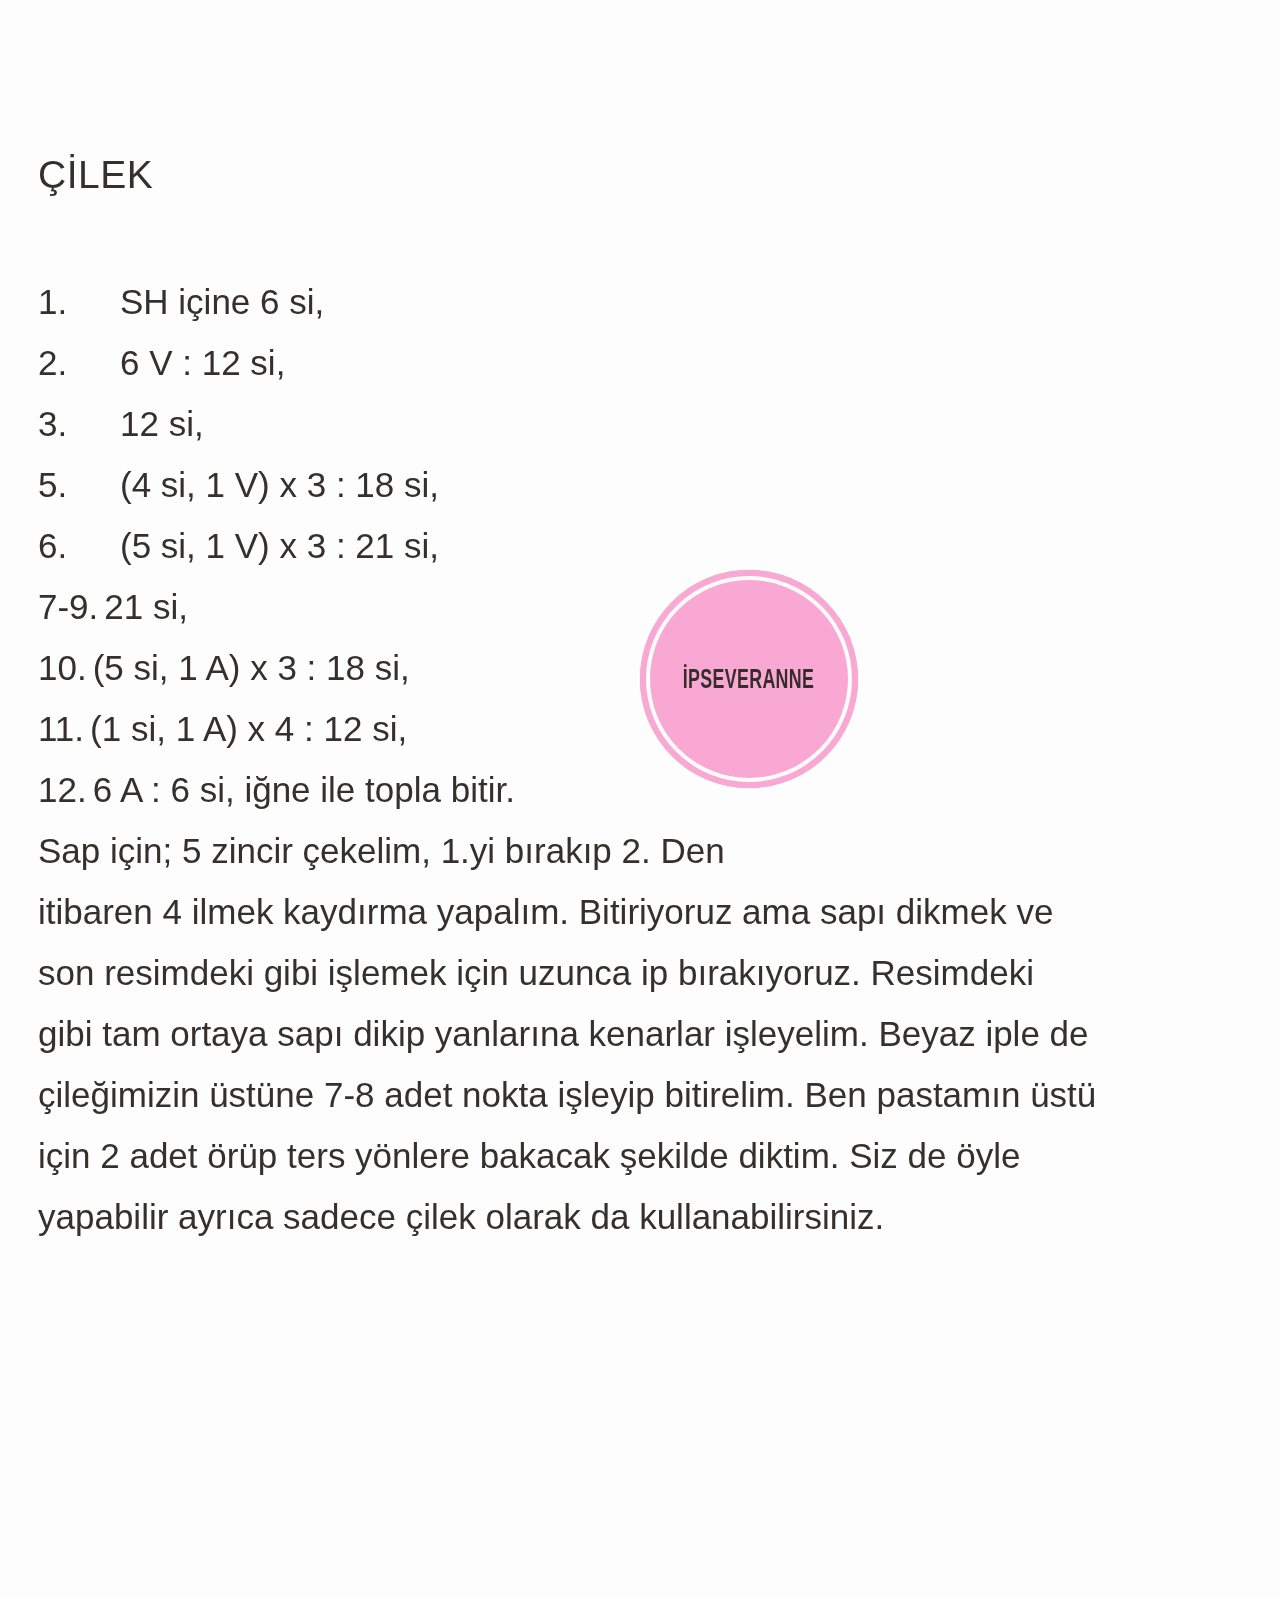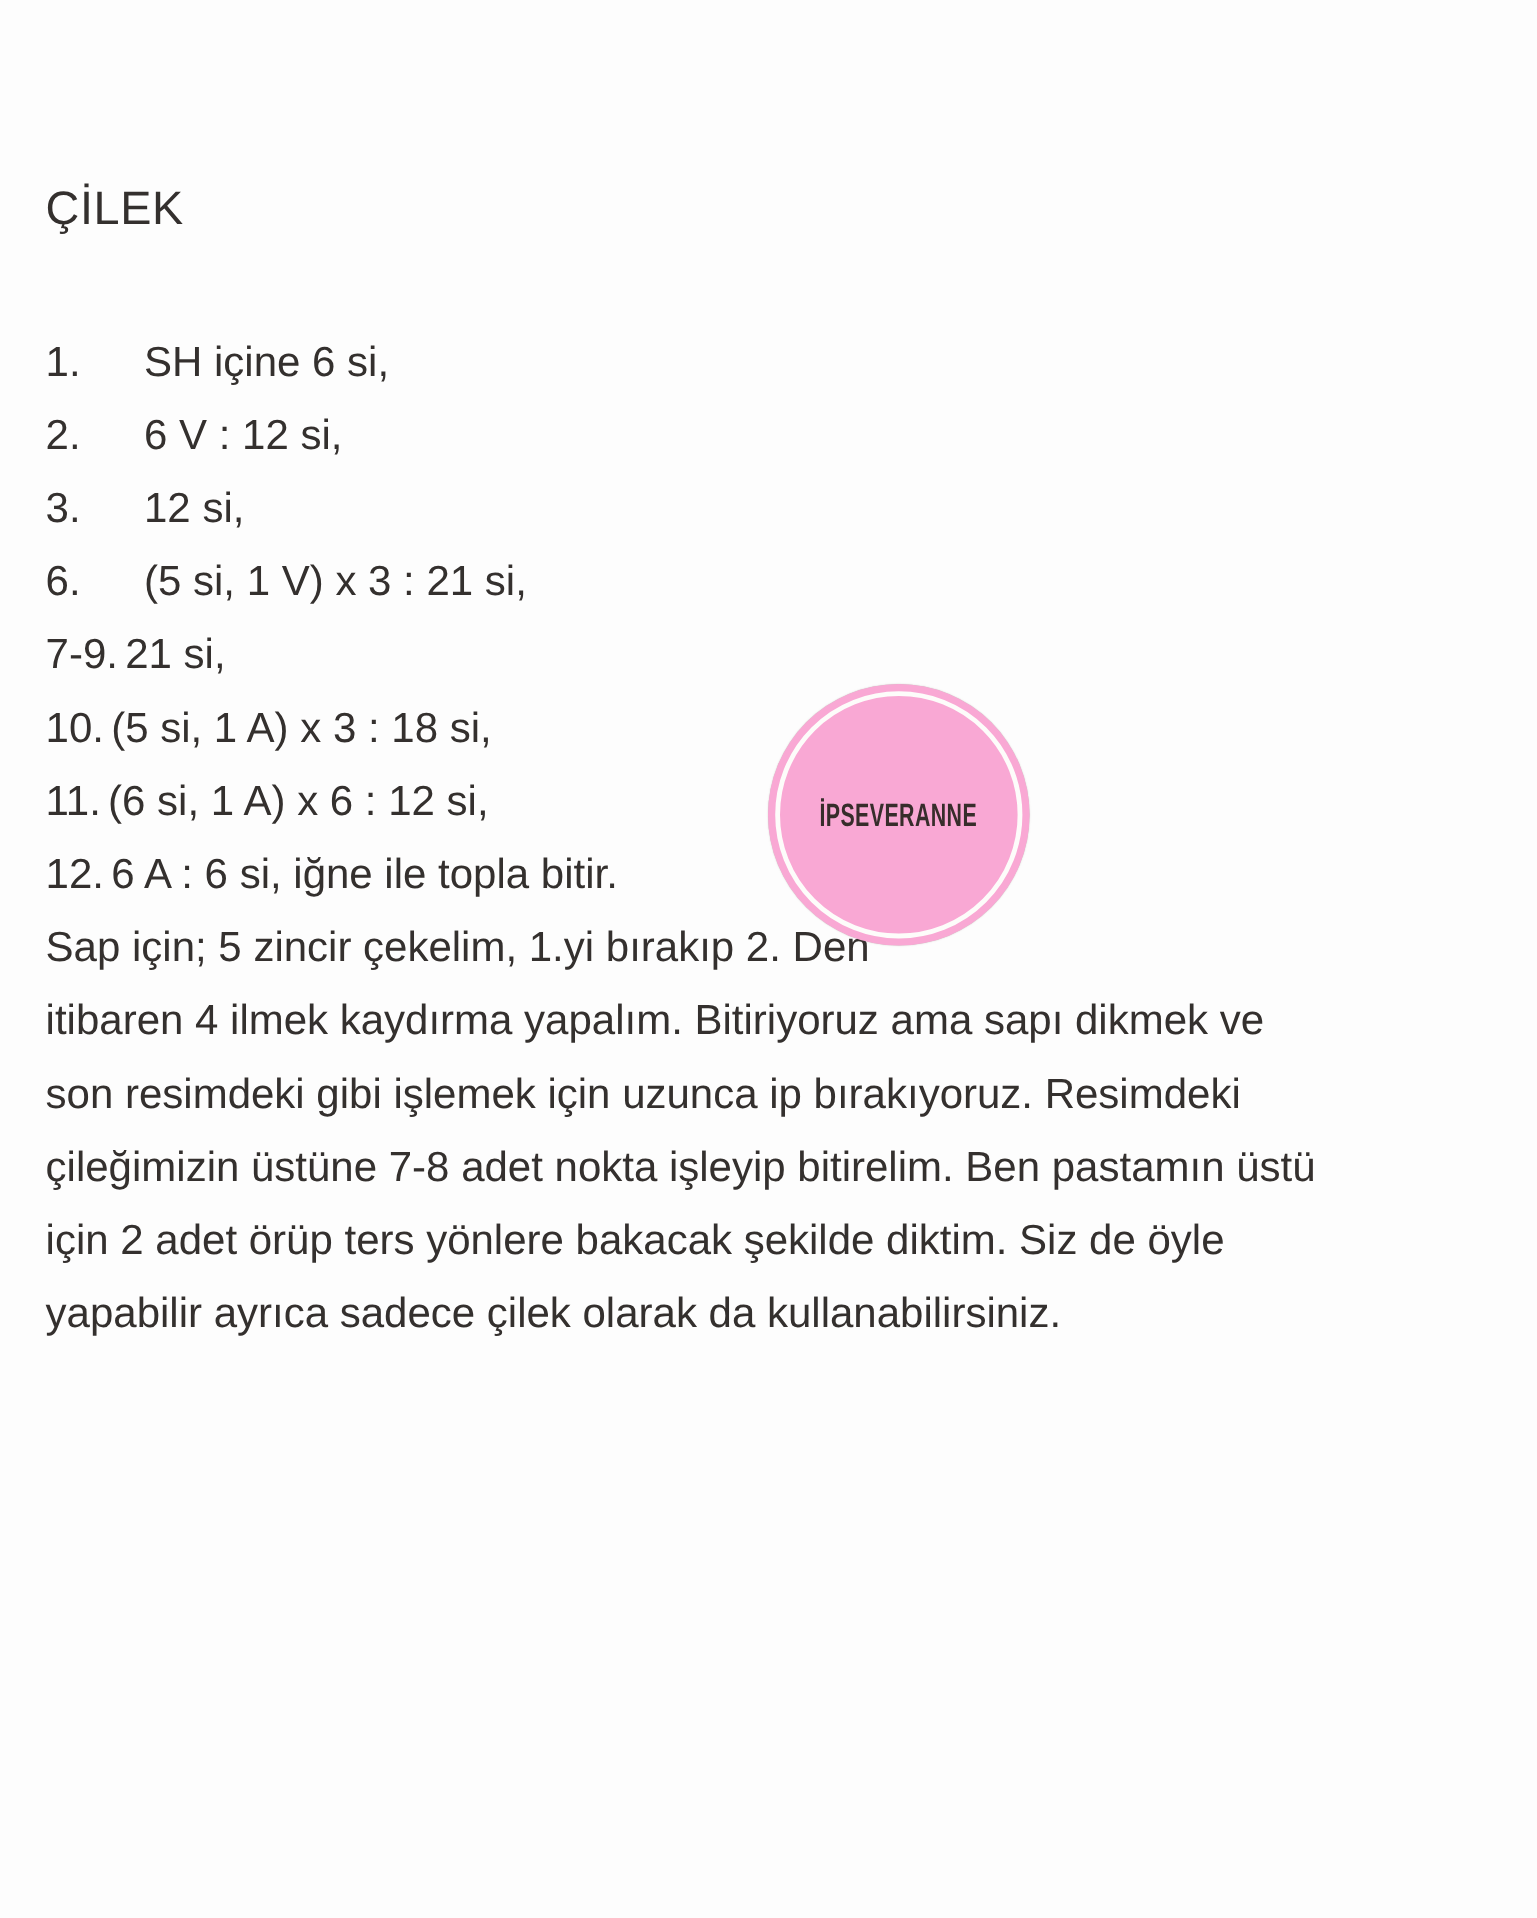--- a/index.html
+++ b/index.html
@@ -75,28 +75,30 @@
 <body>
 
 <div class="page">
 
   <h1 class="title">ÇİLEK</h1>
 
   <div class="lines">
     <div class="row step"><span class="num">1.</span><span class="txt">SH içine 6 si,</span></div>
     <div class="row step"><span class="num">2.</span><span class="txt">6 V : 12 si,</span></div>
     <div class="row step"><span class="num">3.</span><span class="txt">12 si,</span></div>
+    <div class="row step"><span class="num">5.</span><span class="txt">(4 si, 1 V) x 3 : 18 si,</span></div>
     <div class="row step"><span class="num">6.</span><span class="txt">(5 si, 1 V) x 3 : 21 si,</span></div>
     <div class="row step inline"><span class="num">7-9.</span><span class="txt">21 si,</span></div>
     <div class="row step inline"><span class="num">10.</span><span class="txt">(5 si, 1 A) x 3 : 18 si,</span></div>
-    <div class="row step inline"><span class="num">11.</span><span class="txt">(6 si, 1 A) x 6 : 12 si,</span></div>
+    <div class="row step inline"><span class="num">11.</span><span class="txt">(1 si, 1 A) x 4 : 12 si,</span></div>
     <div class="row step inline"><span class="num">12.</span><span class="txt">6 A : 6 si, iğne ile topla bitir.</span></div>
     <div class="row note">Sap için; 5 zincir çekelim, 1.yi bırakıp 2. Den</div>
     <div class="row note">itibaren 4 ilmek kaydırma yapalım. Bitiriyoruz ama sapı dikmek ve</div>
     <div class="row note">son resimdeki gibi işlemek için uzunca ip bırakıyoruz. Resimdeki</div>
+    <div class="row note">gibi tam ortaya sapı dikip yanlarına kenarlar işleyelim. Beyaz iple de</div>
     <div class="row note">çileğimizin üstüne 7-8 adet nokta işleyip bitirelim. Ben pastamın üstü</div>
     <div class="row note">için 2 adet örüp ters yönlere bakacak şekilde diktim. Siz de öyle</div>
     <div class="row note">yapabilir ayrıca sadece çilek olarak da kullanabilirsiniz.</div>
   </div>
 
   <div class="badge">
     <span class="badge-ring"></span>
     <span class="badge-label">İPSEVERANNE</span>
   </div>
 

